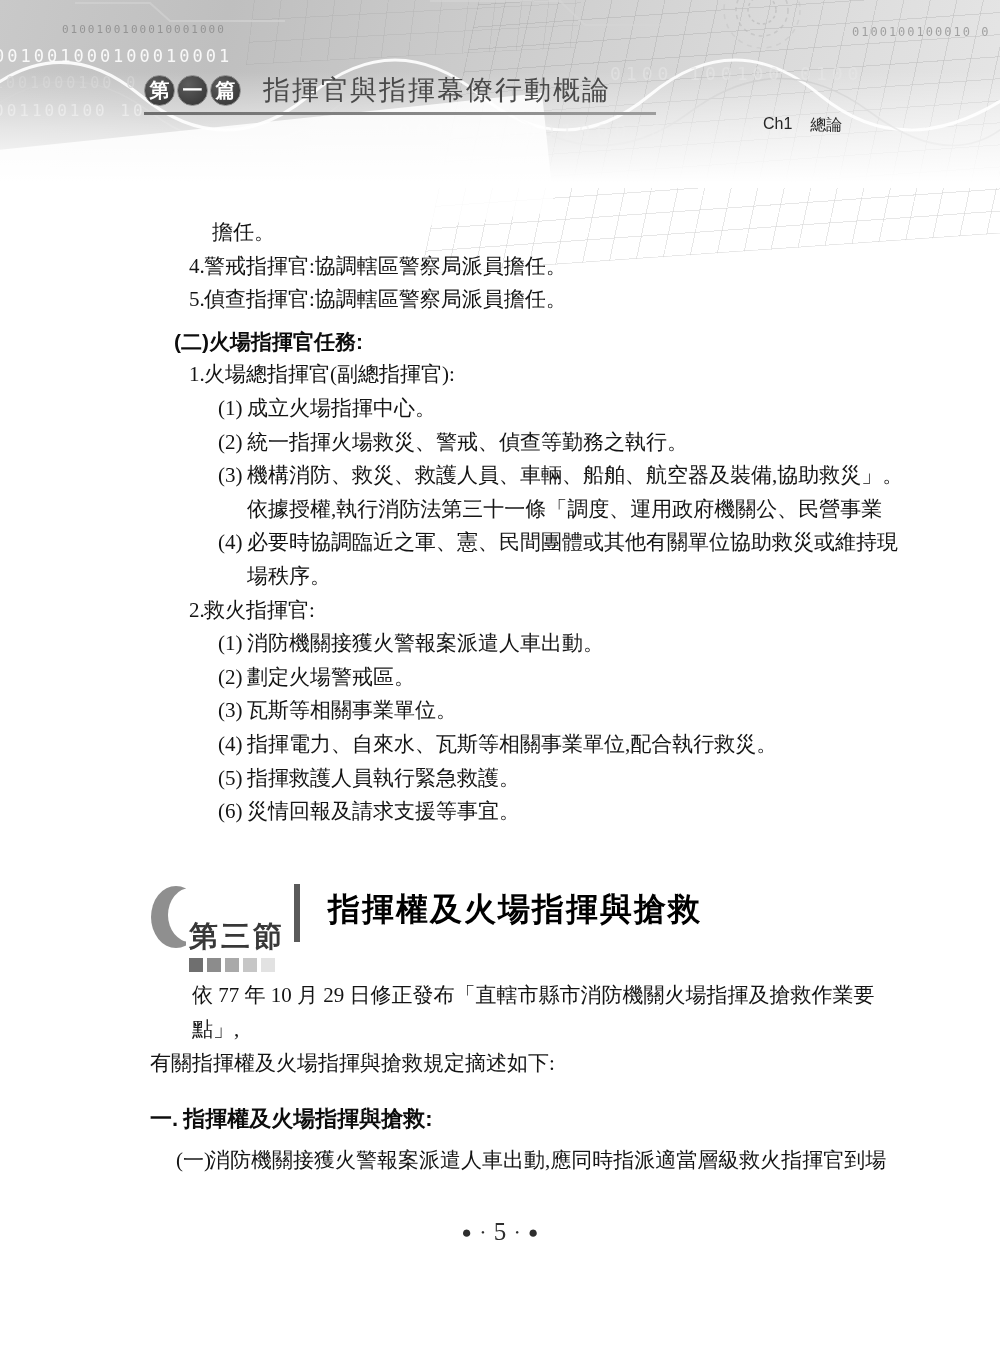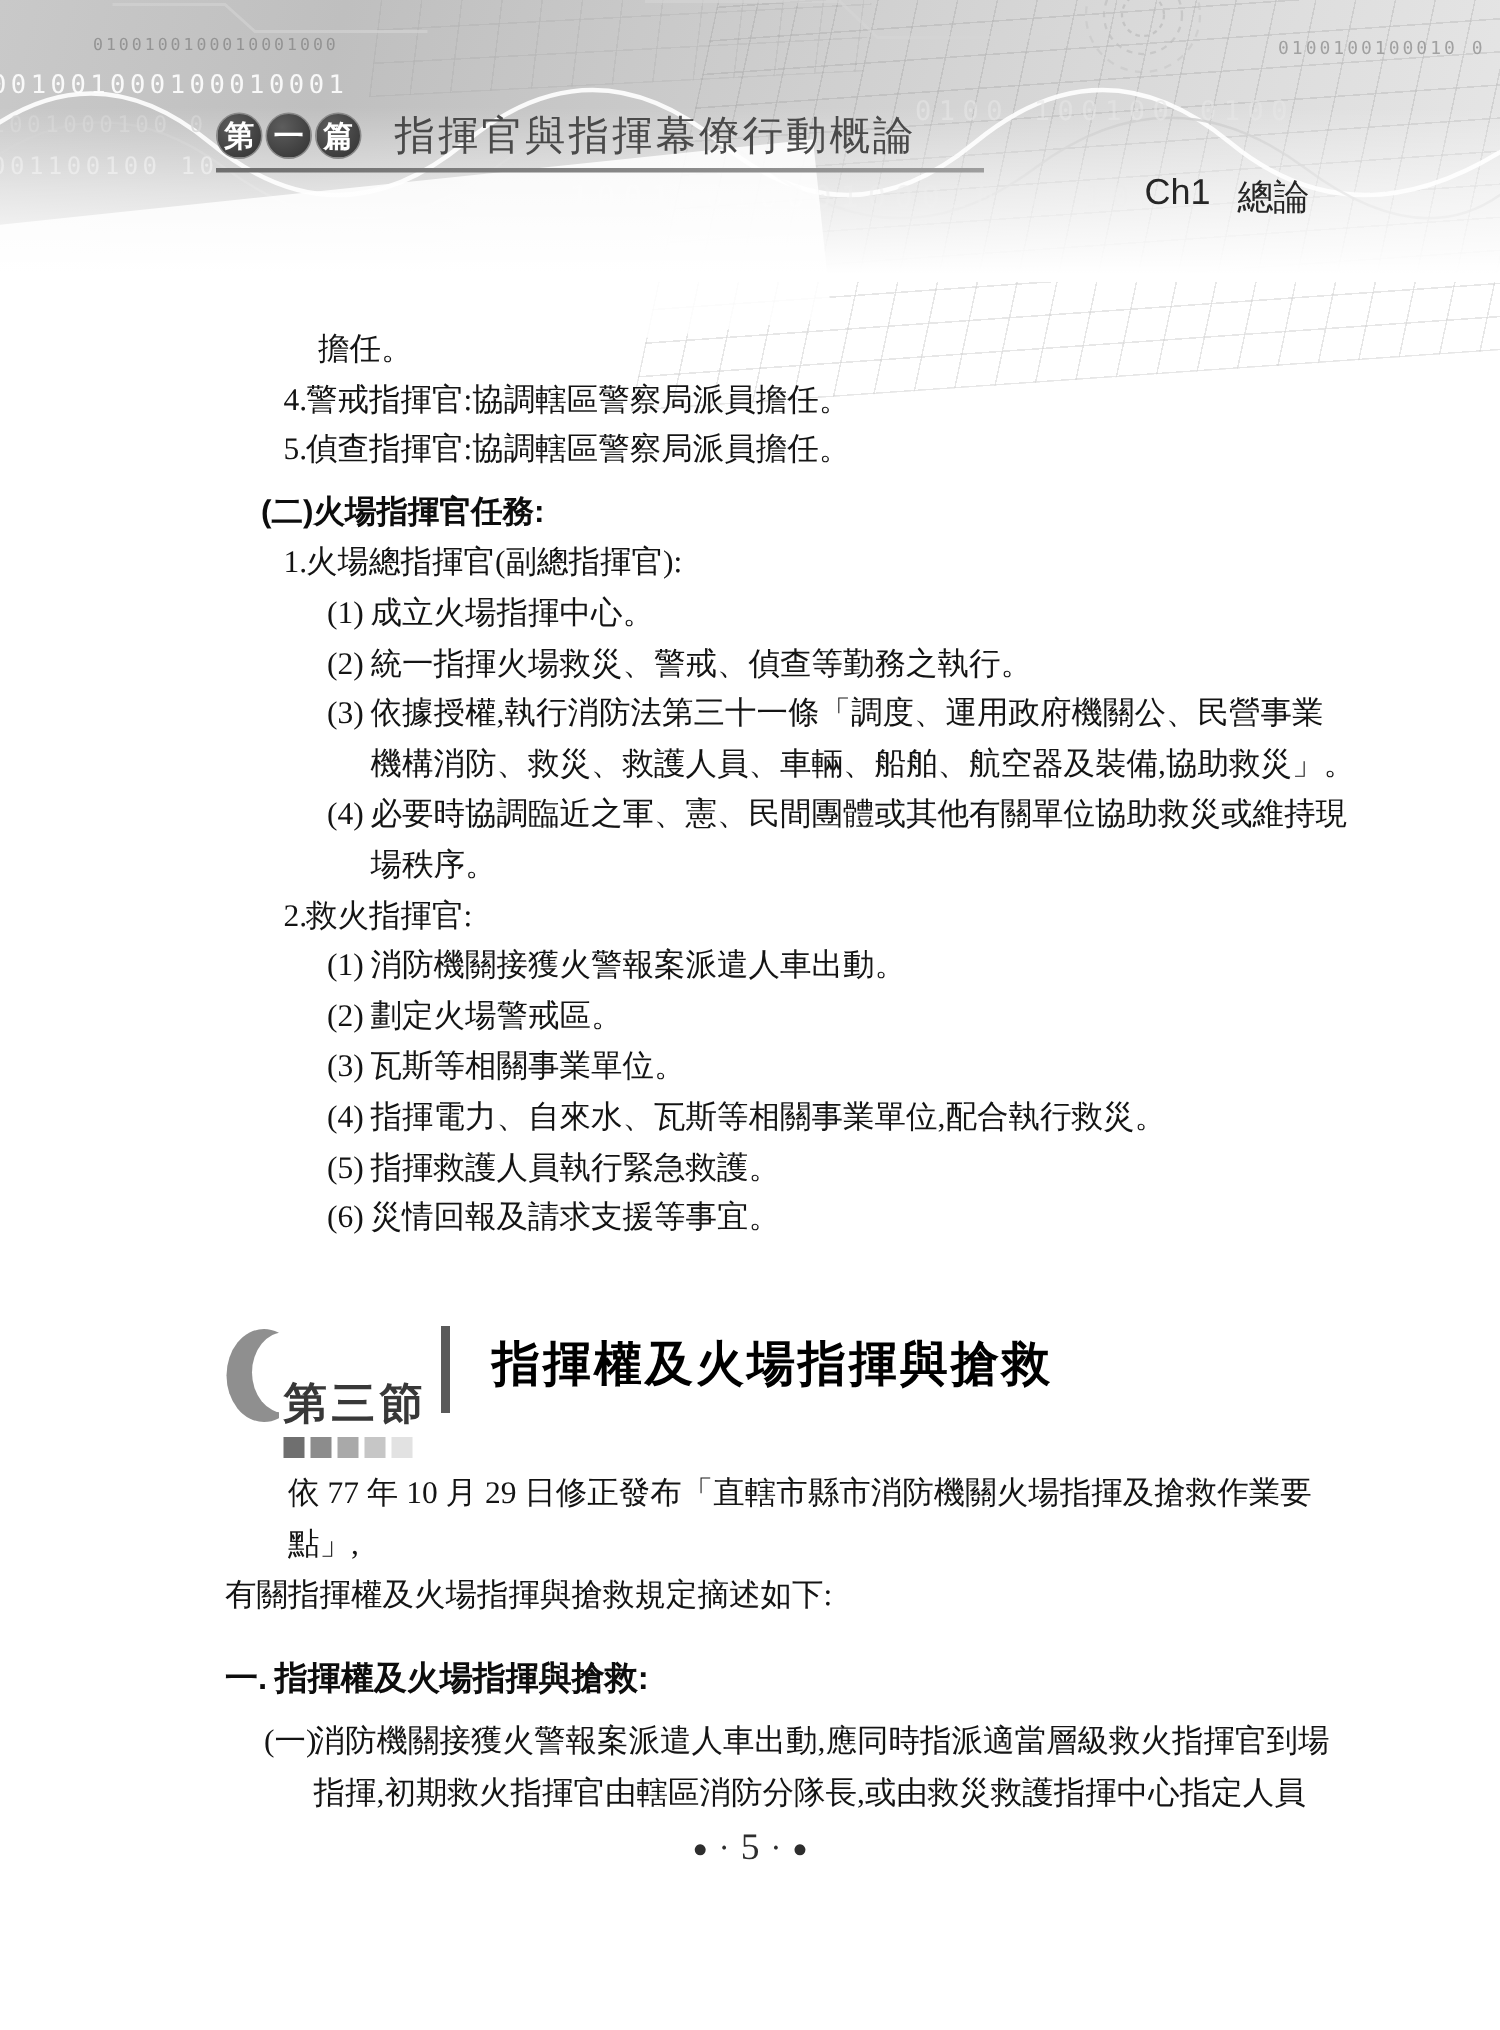--- a/index.html
+++ b/index.html
@@ -26,21 +26,21 @@
   .part-row { position:absolute; left:144px; top:72px; display:flex; align-items:center; z-index:5;
       font-family:"Liberation Sans","DejaVu Sans",sans-serif; }
   .circ { width:31px; height:31px; border-radius:50%; margin-right:2px;
       background:radial-gradient(circle at 35% 30%, #5d5d5d, #3c3c3c 75%);
       border:1px solid #8a8a8a; color:#fff; font-size:20px; font-weight:bold;
       display:flex; align-items:center; justify-content:center; }
   .part-title { margin-left:20px; font-size:27px; letter-spacing:2px; color:#4a4a4a; font-weight:500; }
   .part-underline { position:absolute; left:144px; top:112px; width:512px; height:3px; z-index:5;
       background:linear-gradient(90deg,#6e6e6e,#9d9d9d); }
   .ch-row { position:absolute; left:763px; top:115px; z-index:5; display:flex; gap:18px;
-      font-family:"Liberation Sans","DejaVu Sans",sans-serif; font-size:24px; color:#262626; }
+      font-family:"Liberation Sans","DejaVu Sans",sans-serif; font-size:16px; color:#262626; }
 
   
   .content { position:absolute; left:0; top:216px; width:956px; font-size:21px; line-height:33.6px; color:#141414; }
   .li { display:flex; }
   .mk { flex:0 0 auto; }
   .tx { flex:1 1 auto; }
   .ln { display:block; }
   .carry { margin-left:212px; }
   .num  { margin-left:189px; } .num .mk { width:15px; }
   .top  { margin-left:174px; margin-top:8px; }
@@ -150,22 +150,22 @@
     </div>
     <div class="li sub">
       <span class="mk">(2)</span>
       <span class="tx">
           <span class="ln">統一指揮火場救災、警戒、偵查等勤務之執行。</span>
         </span>
     </div>
     <div class="li sub">
       <span class="mk">(3)</span>
       <span class="tx">
+        <span class="ln">機構消防、救災、救護人員、車輛、船舶、航空器及裝備,協助救災」。</span>
         <span class="ln">依據授權,執行消防法第三十一條「調度、運用政府機關公、民營事業</span>
-        <span class="ln">機構消防、救災、救護人員、車輛、船舶、航空器及裝備,協助救災」。</span>
       </span>
     </div>
     <div class="li sub">
       <span class="mk">(4)</span>
       <span class="tx">
         <span class="ln">必要時協調臨近之軍、憲、民間團體或其他有關單位協助救災或維持現</span>
         <span class="ln">場秩序。</span>
       </span>
     </div>
 
@@ -238,21 +238,20 @@
 
     <div class="rule-heading goth">
       <span class="mk">一.</span>
       <span class="tx">指揮權及火場指揮與搶救:</span>
     </div>
 
     <div class="li rule-item">
       <span class="mk">(一)</span>
       <span class="tx">
         <span class="ln">消防機關接獲火警報案派遣人車出動,應同時指派適當層級救火指揮官到場</span>
-        <span class="ln">指揮,初期救火指揮官由轄區消防分隊長,或由救災救護指揮中心指定人員</span>
       </span>
     </div>
   </section>
 
   <footer class="pgfoot">
     <span class="dot-lg">●</span>
     <span class="dot-sm">•</span>
     <span class="pg-num">5</span>
     <span class="dot-sm">•</span>
     <span class="dot-lg">●</span>

